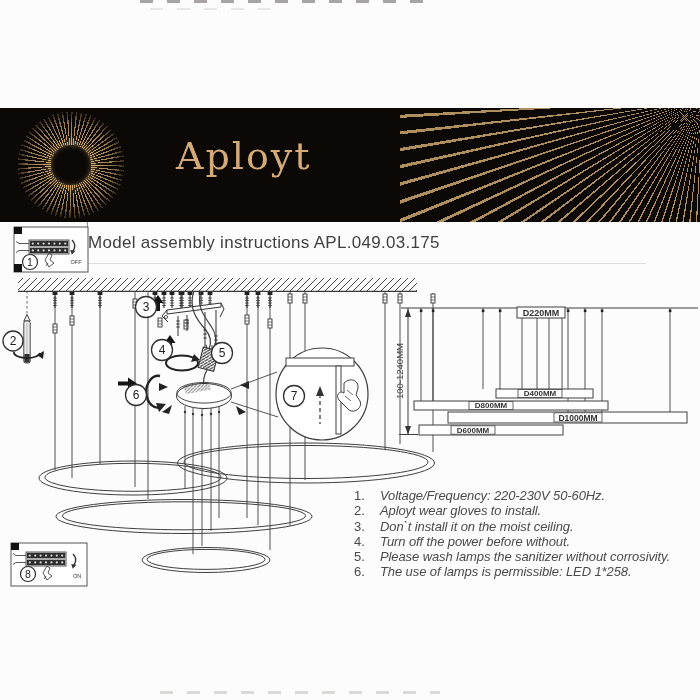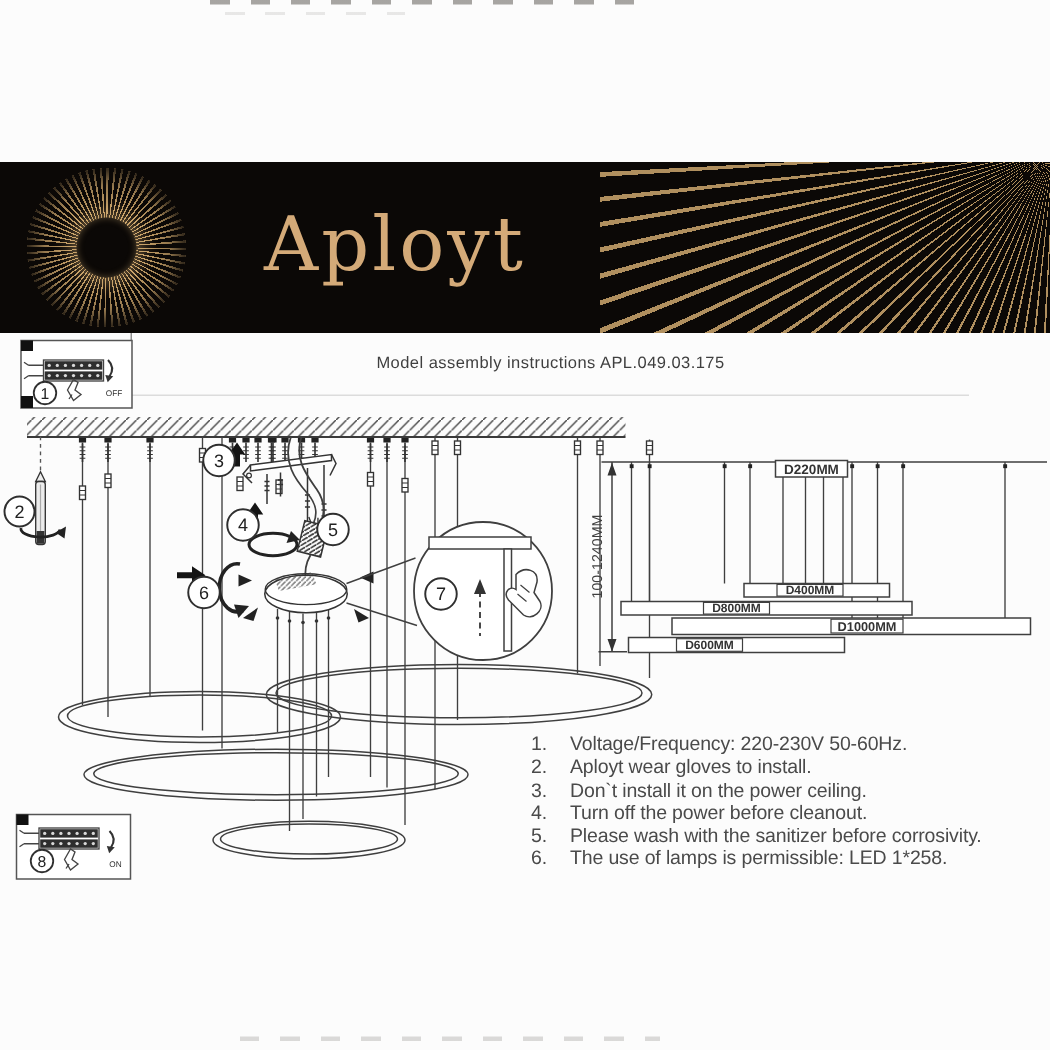--- a/index.html
+++ b/index.html
@@ -15,34 +15,34 @@
   
   .banner{position:absolute;left:0;top:108px;width:700px;height:114px;background:#0b0806;overflow:hidden;}
   .sunburst{position:absolute;left:18px;top:4px;width:106px;height:106px;}
   .sunburst .rays{position:absolute;inset:0;border-radius:50%;
      background:repeating-conic-gradient(from 0deg,rgba(206,167,108,.95) 0deg 1.7deg,rgba(206,167,108,0) 1.7deg 5.3deg);}
   .sunburst .fade{position:absolute;inset:0;border-radius:50%;
      background:radial-gradient(circle,rgba(11,8,6,0) 34%,rgba(11,8,6,.25) 55%,#0b0806 76%);}
   .sunburst .core{position:absolute;inset:31%;border-radius:50%;background:#0b0806;
      box-shadow:0 0 13px 3px rgba(222,182,122,.55), inset 0 0 5px rgba(222,182,122,.35);}
   .brand{position:absolute;left:176px;top:26px;color:#d4aa78;font-family:"DejaVu Serif","Liberation Serif",serif;
-     font-size:50px;letter-spacing:2px;font-weight:400;}
+     font-size:38px;letter-spacing:2px;font-weight:400;}
   .corner-rays{position:absolute;right:0;top:0;width:300px;height:114px;
      background:repeating-conic-gradient(from 112deg at 101% -8%,rgba(0,0,0,0) 0deg 2.5deg,rgba(205,167,110,.85) 2.5deg 3.1deg);}
 
   
   .title-strip{position:absolute;left:87px;top:222px;width:558px;height:41px;line-height:41px;
-     border-left:1px solid #8f8f8f;border-bottom:1px solid #dcdcdc;text-align:center;
-     font-size:11px;color:#3f3f3f;letter-spacing:.3px;}
+     border-left:1px solid #8f8f8f;border-bottom:1px solid #dcdcdc;
+     font-size:17px;color:#3f3f3f;letter-spacing:.3px;}
 
   
   .instructions{position:absolute;left:340px;top:488px;width:358px;z-index:2;}
   .instructions .row{display:flex;line-height:15.3px;font-size:13px;color:#4a4a4a;letter-spacing:-.1px;}
   .instructions .num{width:26px;padding-left:14px;flex:0 0 auto;}
-  .instructions .txt{flex:1;}
+  .instructions .txt{flex:1;font-style:italic;}
 
   svg.diagram{position:absolute;left:0;top:0;z-index:1;}
   svg text{font-family:"Liberation Sans",sans-serif;}
 </style>
 </head>
 <body>
 
 <div id="page">
 
   <div class="artifact a1"></div>
@@ -65,29 +65,29 @@
     <div class="row">
       <span class="num">1.</span>
       <span class="txt">Voltage/Frequency: 220-230V 50-60Hz.</span>
     </div>
     <div class="row">
       <span class="num">2.</span>
       <span class="txt">Aployt wear gloves to install.</span>
     </div>
     <div class="row">
       <span class="num">3.</span>
-      <span class="txt">Don`t install it on the power ceiling.</span>
+      <span class="txt">Don`t install it on the moist ceiling.</span>
     </div>
     <div class="row">
       <span class="num">4.</span>
-      <span class="txt">Turn off the power before cleanout.</span>
+      <span class="txt">Turn off the power before without.</span>
     </div>
     <div class="row">
       <span class="num">5.</span>
-      <span class="txt">Please wash with the sanitizer before corrosivity.</span>
+      <span class="txt">Please wash lamps the sanitizer without corrosivity.</span>
     </div>
     <div class="row">
       <span class="num">6.</span>
       <span class="txt">The use of lamps is permissible: LED 1*258.</span>
     </div>
   </div>
 
   <svg class="diagram" width="700" height="700" viewBox="0 0 700 700">
     <defs>
       <pattern id="hatch" width="7" height="7" patternUnits="userSpaceOnUse">

